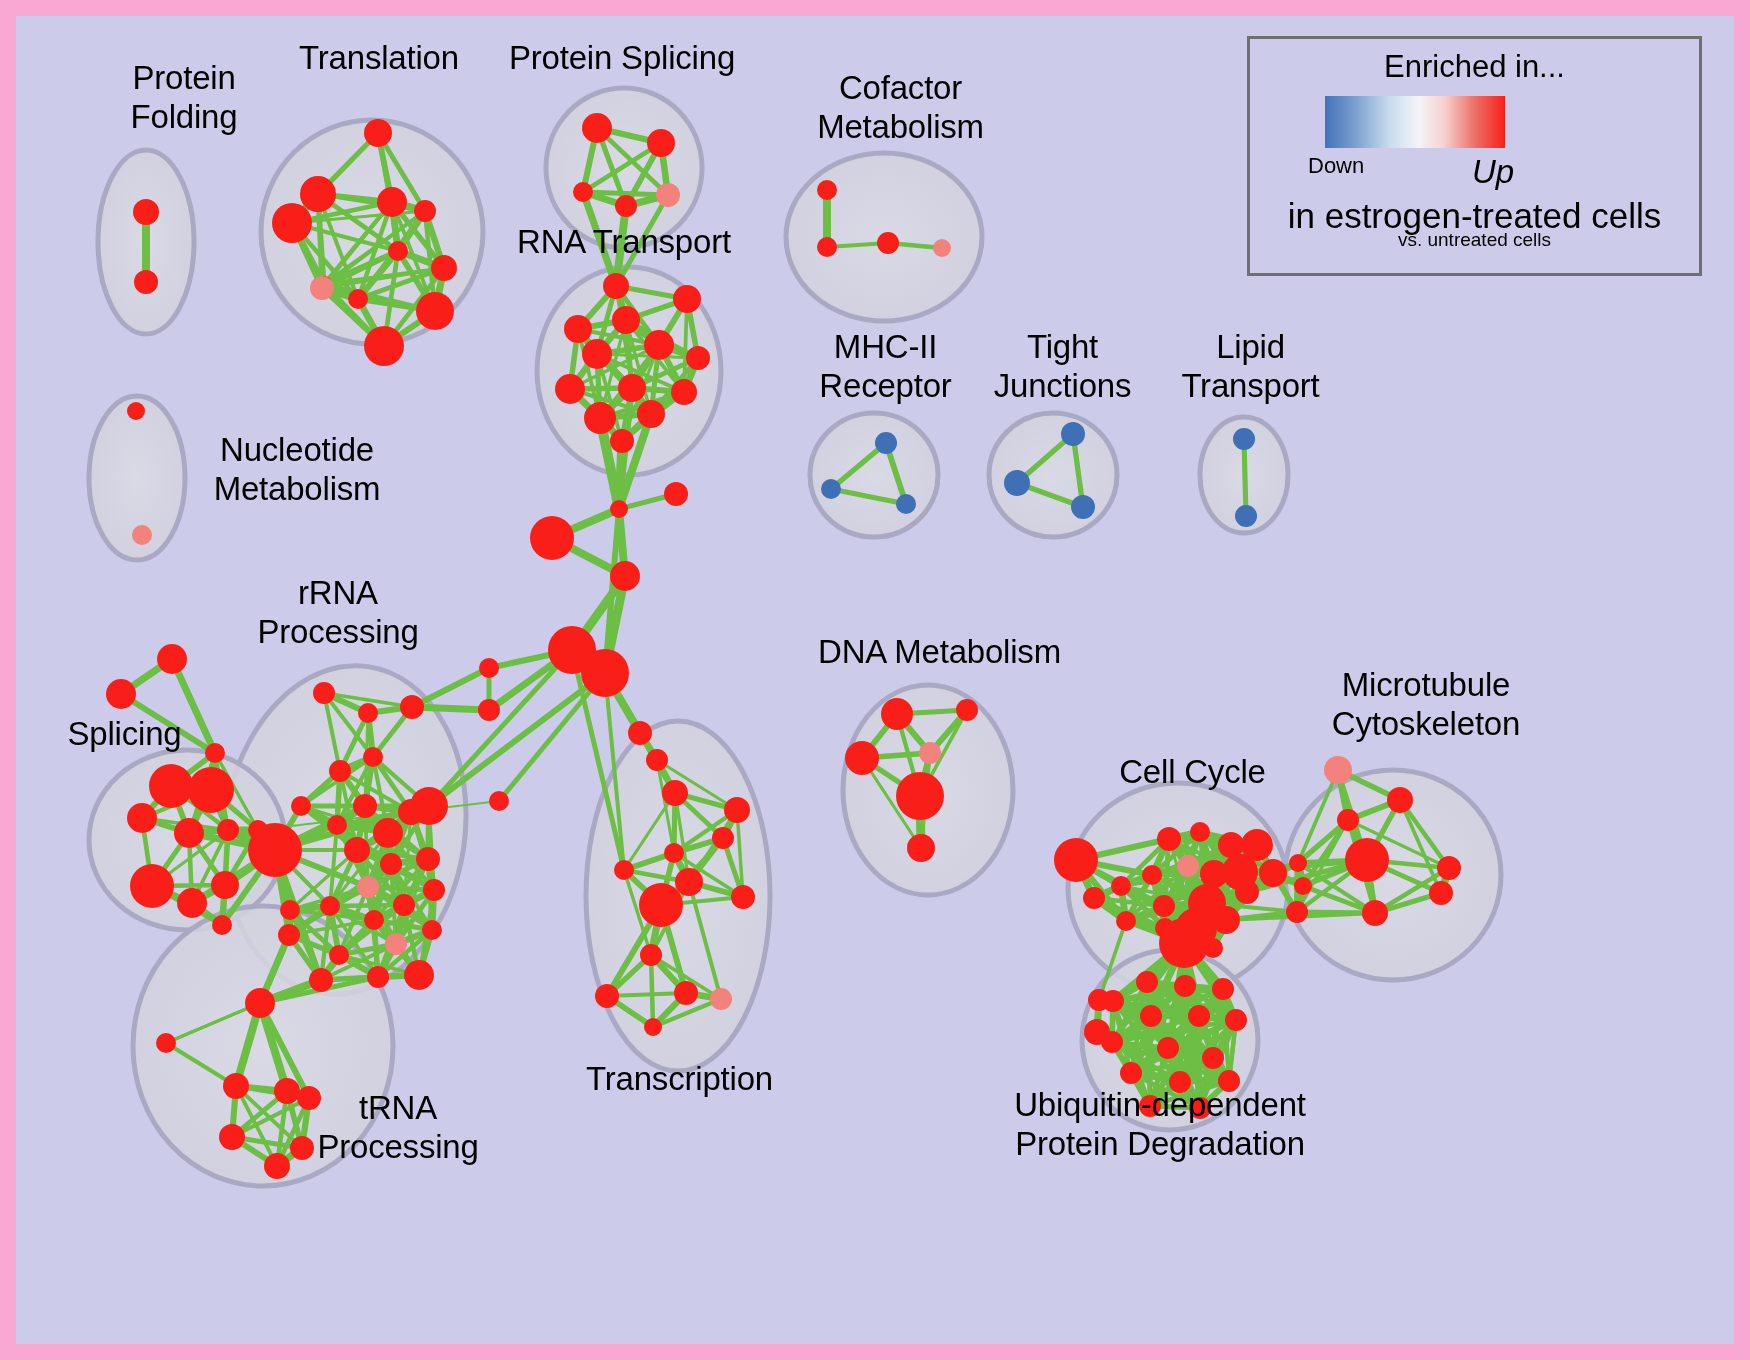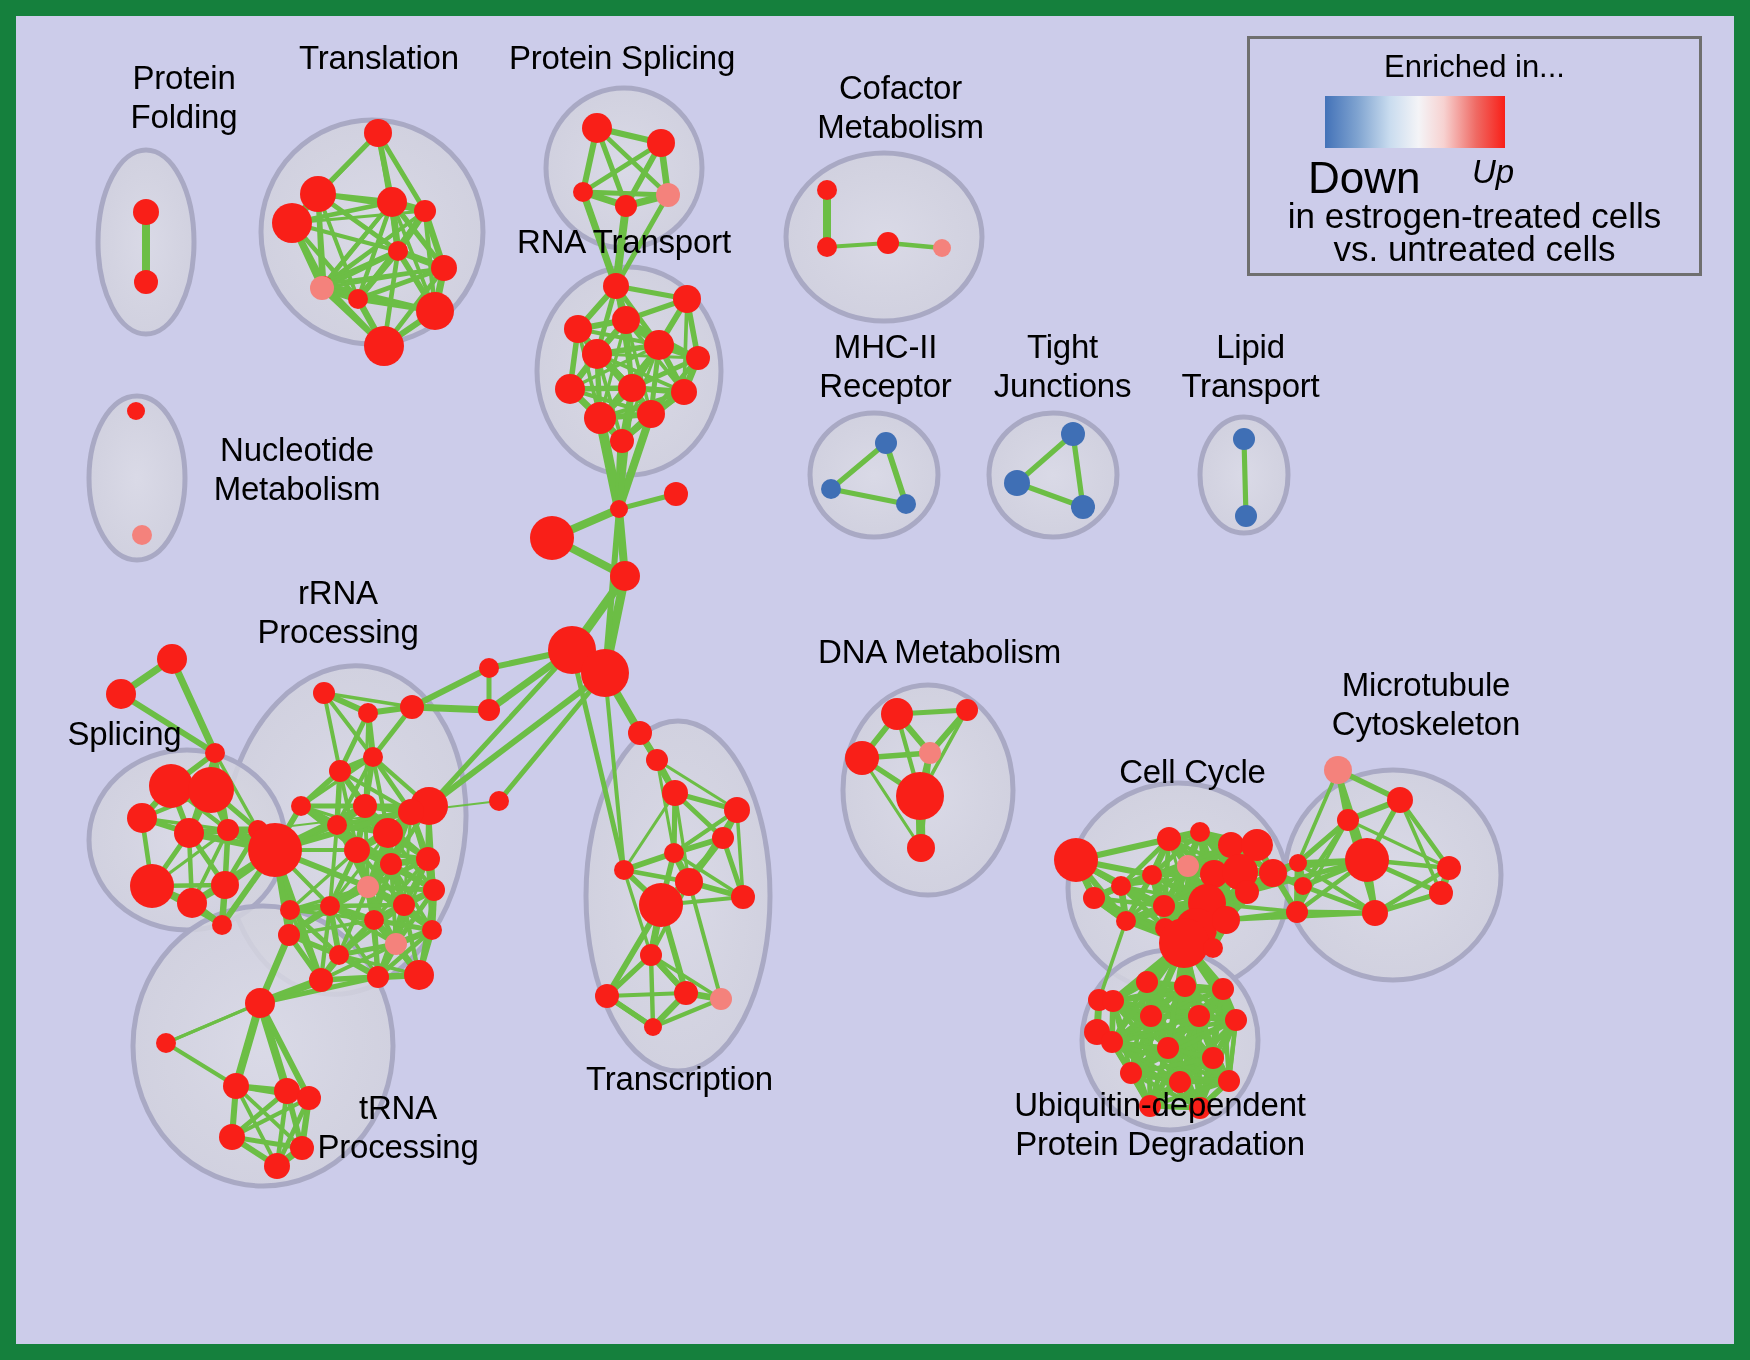--- a/index.html
+++ b/index.html
@@ -26,29 +26,29 @@
   }
   .legend-title{
     position:absolute;left:0;right:0;top:10px;
     text-align:center;font-size:31px;color:#000;
     font-family:"Liberation Sans","DejaVu Sans",sans-serif;
   }
   .legend-bar{
     position:absolute;
     background:linear-gradient(to right,#4372b8 0%,#7fa3d0 16%,#c8dcef 33%,#f4f4f7 50%,#f6cfcf 64%,#ef6a64 82%,#f91f18 100%);
   }
-  .legend-down{position:absolute;font-size:44px;color:#000;}
+  .legend-down{position:absolute;font-size:22px;color:#000;}
   .legend-up{position:absolute;font-size:33px;color:#000;}
   .legend-sub1{position:absolute;left:0;right:0;text-align:center;font-size:35px;color:#000;}
-  .legend-sub2{position:absolute;left:0;right:0;text-align:center;font-size:35px;color:#000;}
+  .legend-sub2{position:absolute;left:0;right:0;text-align:center;font-size:19px;color:#000;}
 </style>
 </head>
 <body>
 
-<div id="stage" style="background: #15803d;">
+<div id="stage" style="background: #f9a8d4;">
   <svg id="canvas" viewBox="0 0 1750 1360">
     <defs>
       <radialGradient id="clusterGrad" cx="50%" cy="50%" r="60%">
         <stop offset="0%" stop-color="#dcdce6"></stop>
         <stop offset="55%" stop-color="#d5d5e0"></stop>
         <stop offset="100%" stop-color="#d0d0dc"></stop>
       </radialGradient>
     </defs>
     <rect id="bgRect" x="16" y="16" width="1718" height="1328" fill="#ccccea"></rect>
     <g id="clusterLayer">

